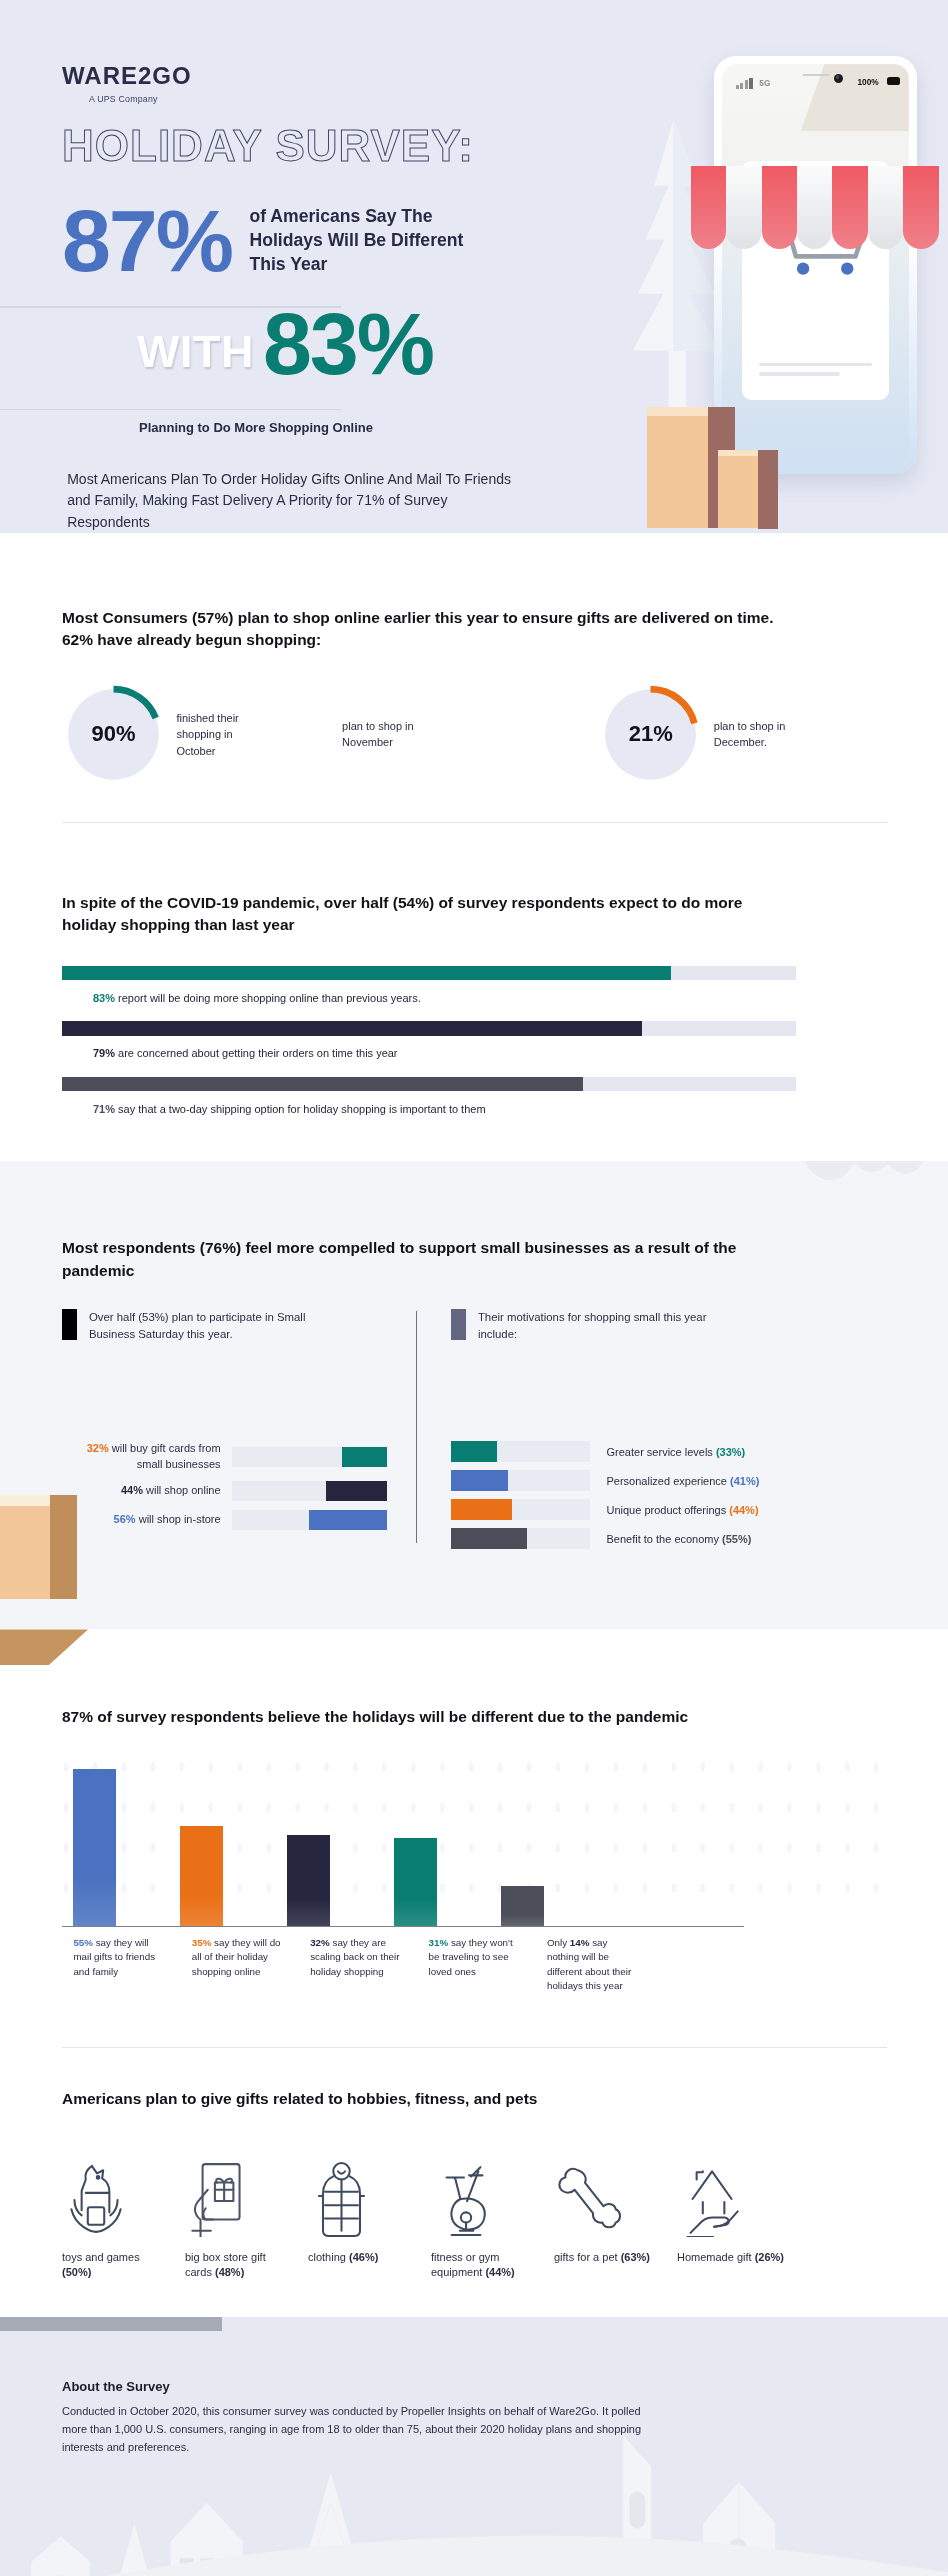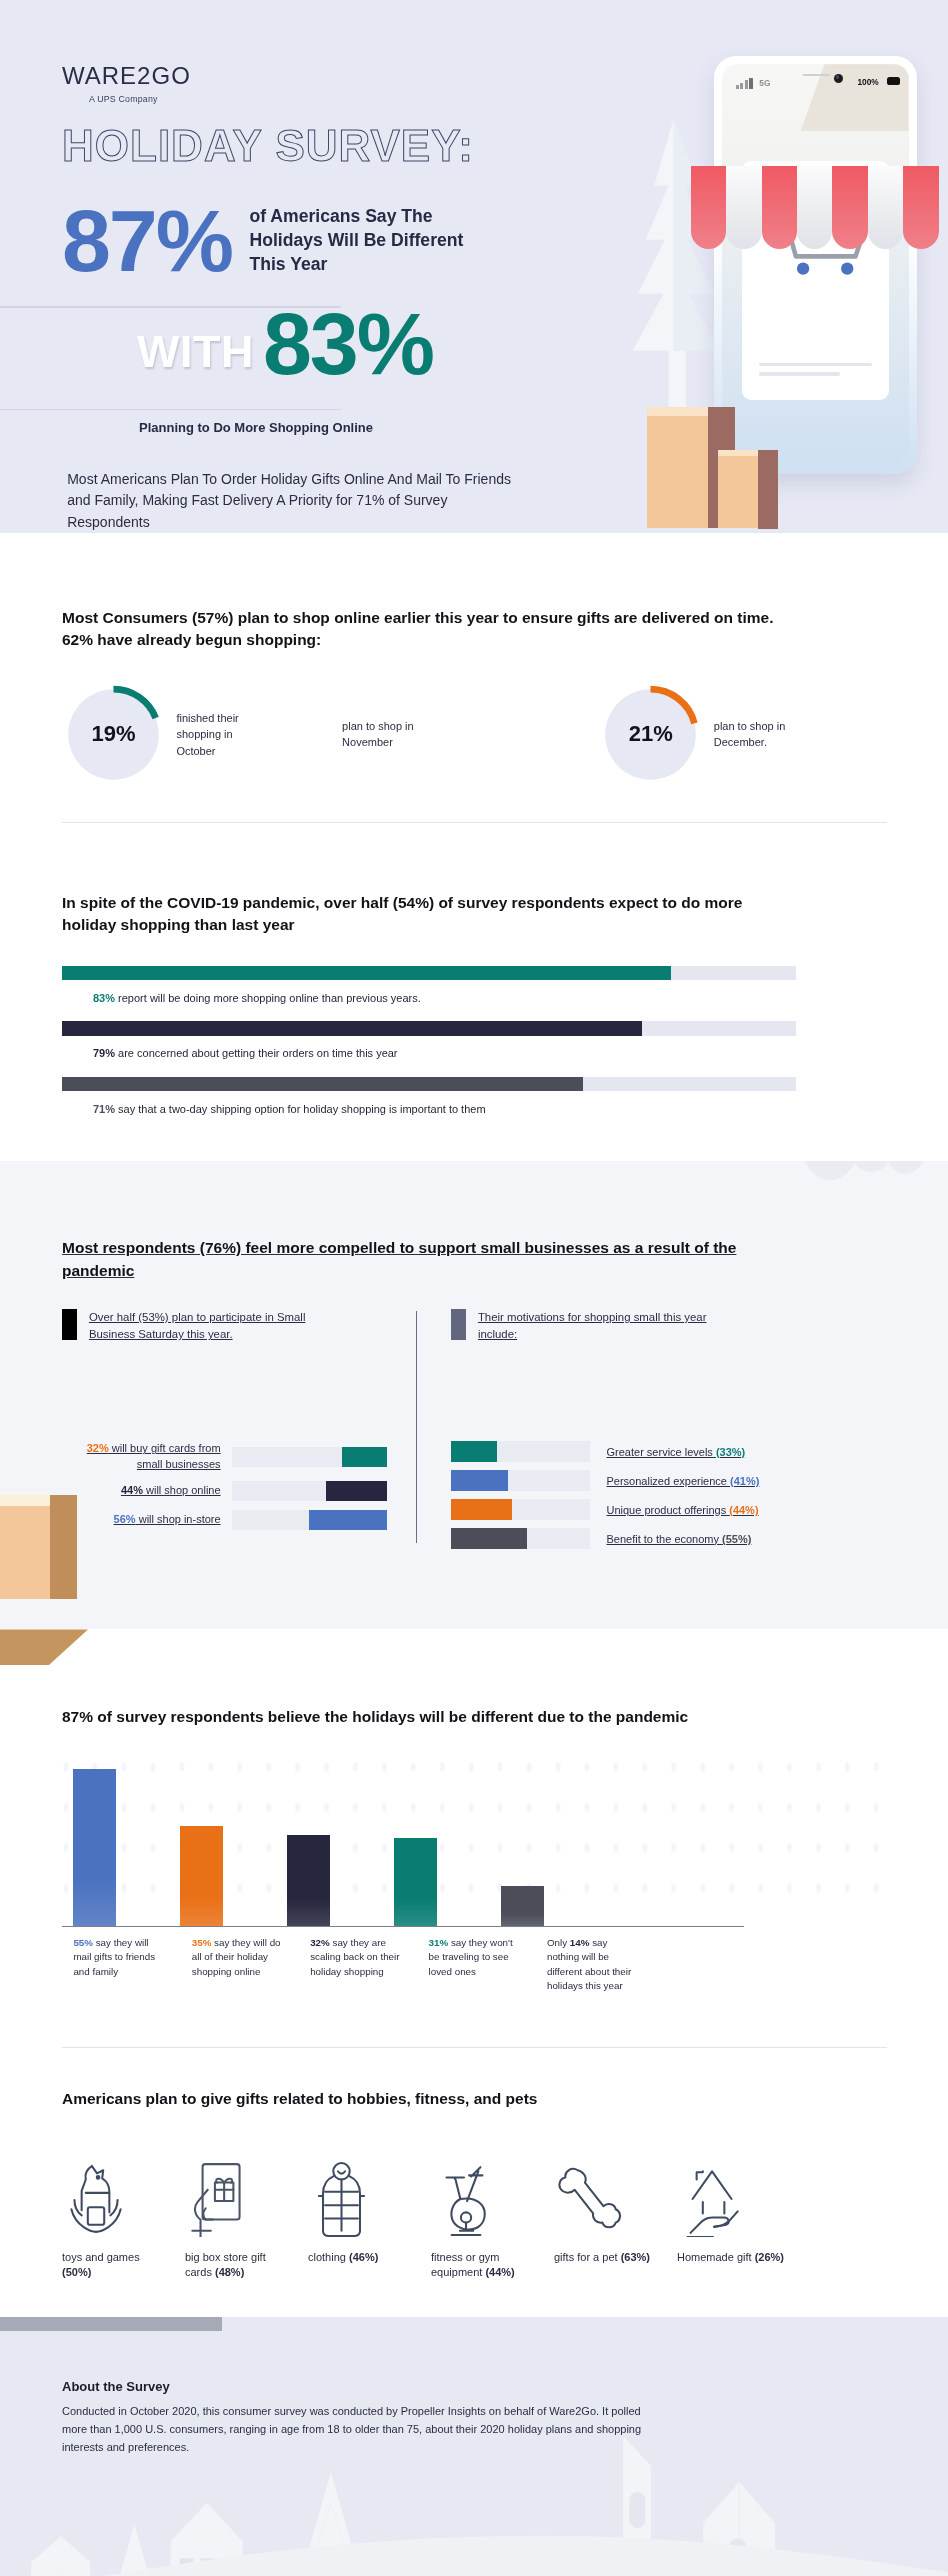--- a/index.html
+++ b/index.html
@@ -15,21 +15,21 @@
   
   .hero {
     position: relative;
     width: 949px;
     height: 533px;
     background: #e6e9f4;
     overflow: hidden;
   }
   .hero-inner { position: relative; z-index: 5; padding: 62px 0 0 62px; width: 548px; }
   .logo-word {
-    font-size: 24px; font-weight: 400; letter-spacing: 1px;
+    font-size: 24px; font-weight: 700; letter-spacing: 1px;
     color: #2b2d48; font-family: "Liberation Sans", sans-serif;
   }
   .logo-sub {
     font-size: 8.8px; color: #3c4060; letter-spacing: 0.2px;
     margin-top: 4.1px; margin-left: 27px; font-weight: 400;
   }
   .hero-title {
     margin-top: 19.6px;
     font-size: 44px; font-weight: 700; letter-spacing: 1px;
     color: transparent;
@@ -148,21 +148,21 @@
 
   
   .hbars { margin-top: 29px; padding-bottom: 29px; }
   .hbar-row { margin-bottom: 17.6px; }
   .hbar-track { width: 734px; height: 14.5px; background:#e4e7ef; }
   .hbar-fill { height: 14.5px; }
   .hbar-cap { margin-top: 11.4px; font-size: 11px; color:#1d2033; margin-left: 31px; }
   .hbar-cap b { font-weight: 700; }
 
   
-  .smallbiz { background:#f4f5f9; position: relative; padding: 36px 0 72px 0; overflow: hidden; text-decoration: underline; }
+  .smallbiz { background:#f4f5f9; position: relative; padding: 36px 0 72px 0; overflow: hidden; }
   .sb-cols { display:flex; margin-top: 27px; position: relative; padding: 0 62px; }
   .sb-col { width: 356px; position: relative; }
   .sb-col.right { padding-left: 33px; }
   .sb-divider { position:absolute; left: 416px; top: 2.1px; width:1px; height: 232px; background:#6b6f86; }
   .sb-legend { display:flex; align-items:flex-start; }
   .sb-swatch { width: 14.5px; height: 31px; flex:0 0 14.5px; }
   .sb-legend-txt { margin-left: 12.4px; font-size: 11.4px; line-height:1.5; color:#2a2d42; max-width: 248px; }
   .sb-left-rows { margin-top: 98px; }
   .sb-lrow { display:flex; align-items:center; margin-bottom: 8.3px; }
   .sb-llabel { width: 170px; text-align: right; font-size: 11px; line-height:1.4; color:#2a2d42; padding-right: 11.4px; }
@@ -287,21 +287,21 @@
   </section>
 
   <section class="sec">
     <div class="sec-pad" style="padding-top:34px">
       <div class="sec-h">Most Consumers (57%) plan to shop online earlier this year to ensure gifts are delivered on time. 62% have already begun shopping:</div>
       <div class="donuts" id="donuts">
           <div class="donut-item">
             <div class="donut"><svg width="103" height="103" viewBox="0 0 200 200">
                 <circle cx="100" cy="100" r="88" fill="#e6e9f4" stroke="none"></circle>
                 <circle cx="100" cy="100" r="88" fill="none" stroke="#0a7d72" stroke-width="13" stroke-linecap="butt" stroke-dasharray="552.9203070318035" stroke-dashoffset="447.8654486957609"></circle>
-              </svg><div class="donut-val">19%</div></div>
+              </svg><div class="donut-val">90%</div></div>
             <div class="donut-lbl">finished their shopping in October</div>
           </div>
           <div class="donut-item">
             <div class="donut-lbl">plan to shop in November</div>
           </div>
           <div class="donut-item">
             <div class="donut"><svg width="103" height="103" viewBox="0 0 200 200">
                 <circle cx="100" cy="100" r="88" fill="#e6e9f4" stroke="none"></circle>
                 <circle cx="100" cy="100" r="88" fill="none" stroke="#ea7017" stroke-width="13" stroke-linecap="butt" stroke-dasharray="552.9203070318035" stroke-dashoffset="436.80704255512484"></circle>
               </svg><div class="donut-val">21%</div></div>

